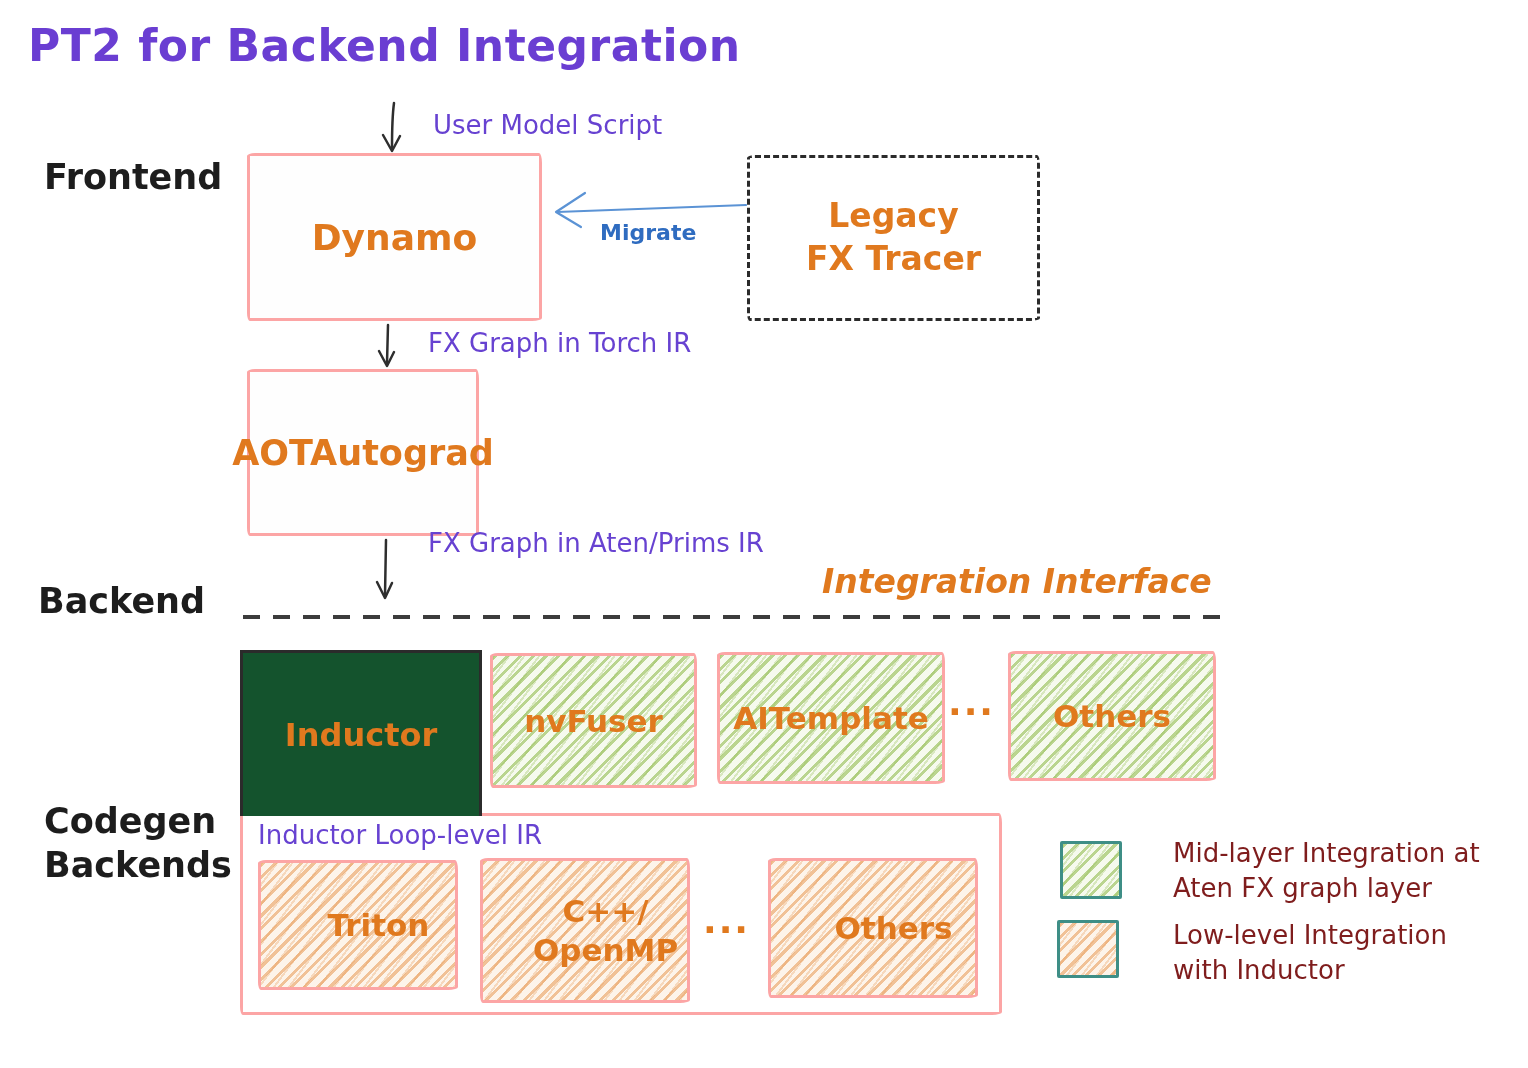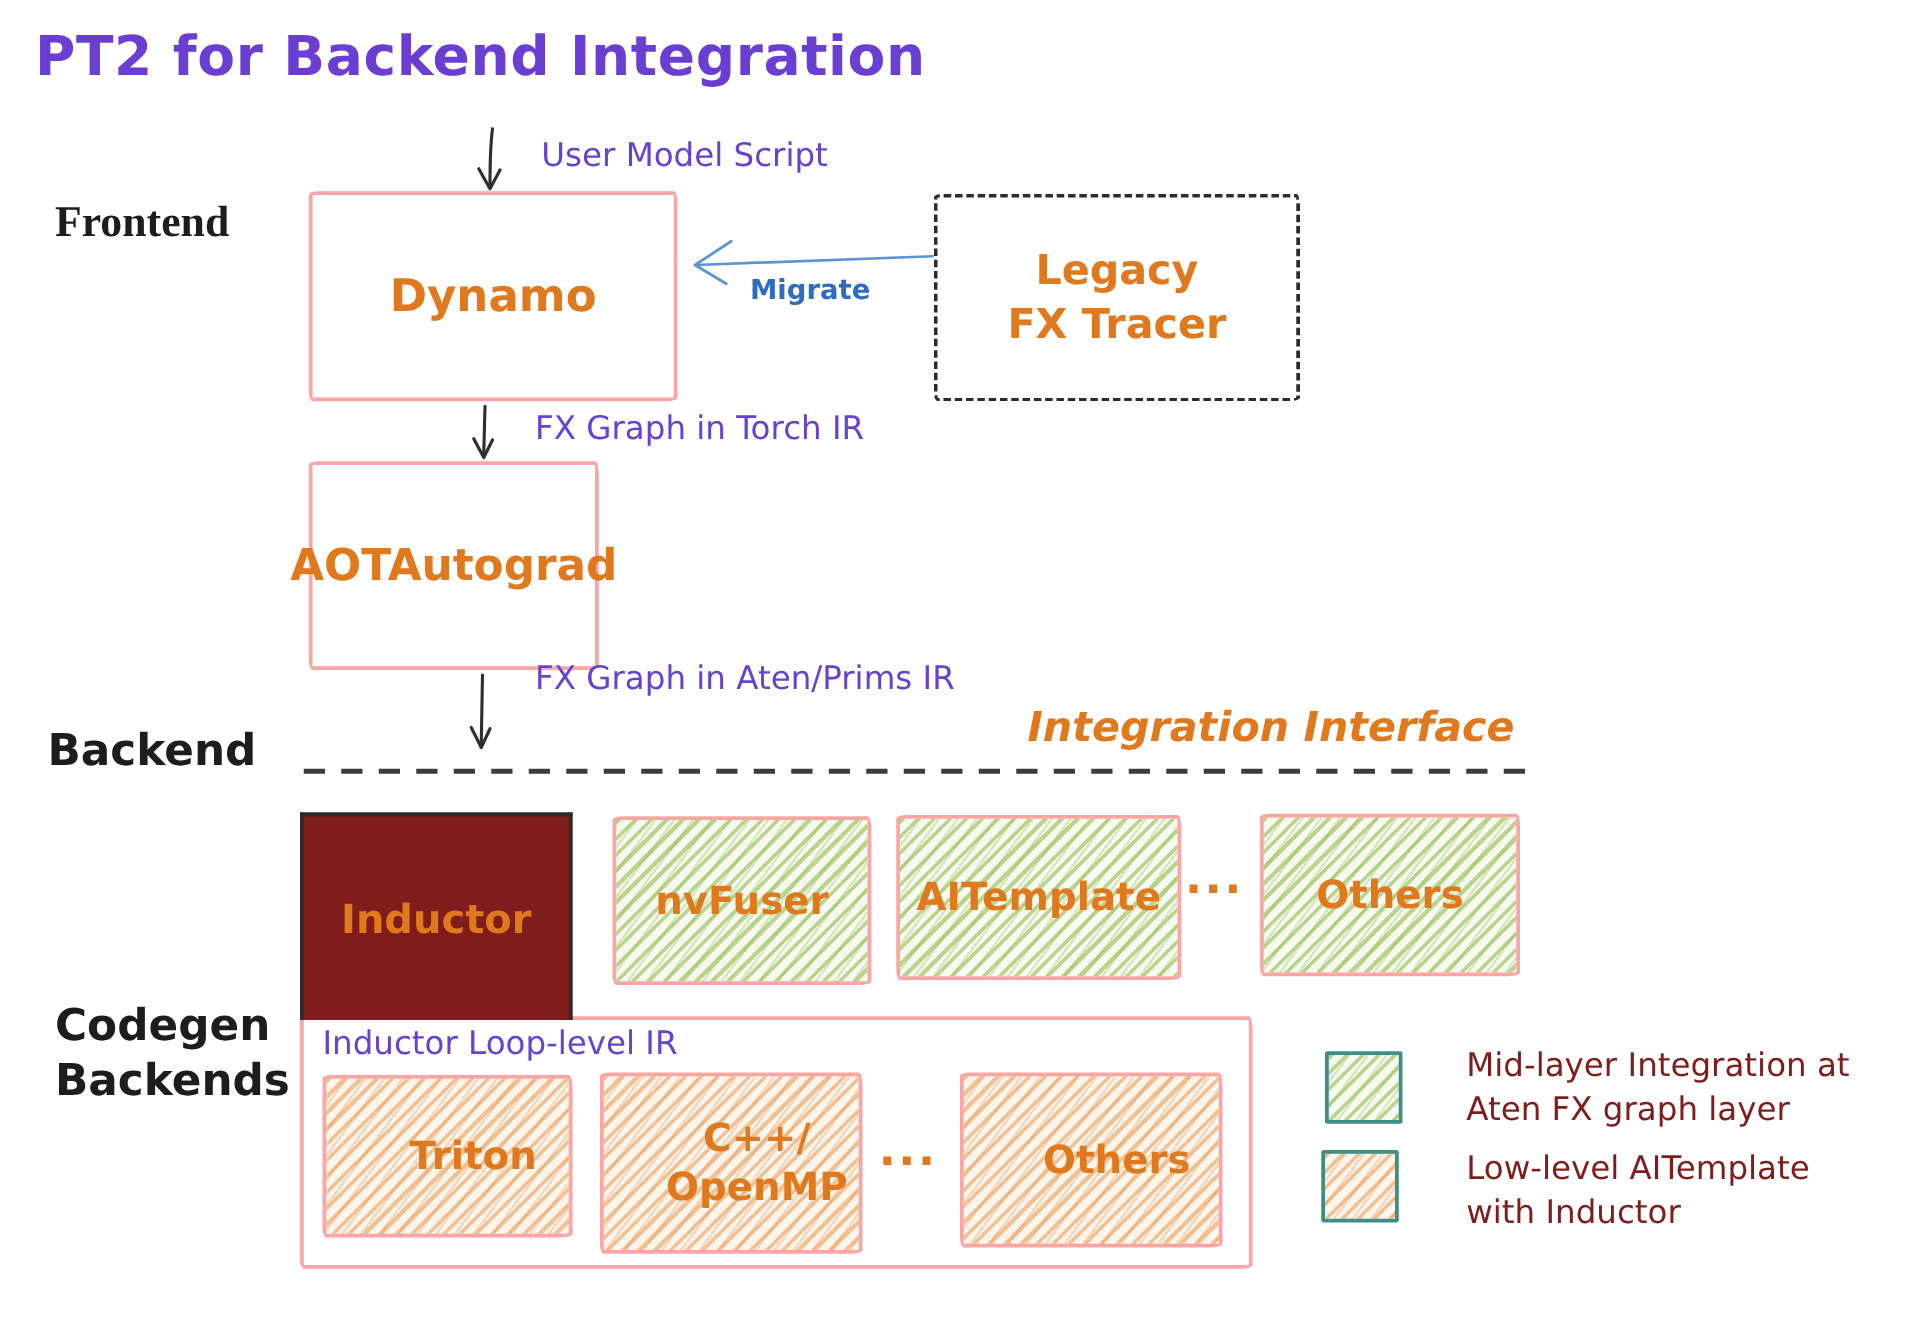--- a/index.html
+++ b/index.html
@@ -31,21 +31,21 @@
          border-radius:8px 3px 10px 3px / 3px 10px 3px 8px; }
   .box-label { color:#e0791e; font-weight:bold; }
 
   .dynamo { left:247px; top:153px; width:295px; height:168px; background:#fefefe; }
   .dynamo .box-label { font-size:36px; }
   .legacy { left:747px; top:155px; width:293px; height:166px; border:3px dashed #2b2b2b; background:transparent; }
   .legacy .box-label { font-size:33px; line-height:1.3; }
   .aot { left:247px; top:369px; width:232px; height:167px; background:#fefefe; }
   .aot .box-label { font-size:35px; }
 
-  .inductor-tab { left:240px; top:650px; width:218px; height:166px; background:#7f1d1d;
+  .inductor-tab { left:240px; top:650px; width:242px; height:166px; background:#14532d;
                   border:3px solid #2b2b2b; border-bottom:none; border-radius:0; z-index:3; }
   .inductor-tab .box-label { font-size:32px; }
   .big-box { left:240px; top:813px; width:762px; height:202px; background:#ffffff; z-index:1; }
 
   .green-hatch {
     background-color:#f6faee;
     background-image:
       repeating-linear-gradient(135deg, rgba(146,188,80,0.60) 0 3px, rgba(0,0,0,0) 3px 9px),
       repeating-linear-gradient(127deg, rgba(146,188,80,0.30) 0 2px, rgba(0,0,0,0) 2px 12px);
   }
@@ -60,21 +60,21 @@
   .nvfuser   { left:490px;  top:653px; width:207px; height:135px; z-index:2; }
   .aitemplate{ left:717px;  top:652px; width:228px; height:132px; z-index:2; }
   .others-g  { left:1008px; top:651px; width:208px; height:130px; z-index:2; }
   .nvfuser .box-label, .aitemplate .box-label, .others-g .box-label { font-size:31px; }
 
   .triton   { left:258px; top:860px; width:200px; height:130px; z-index:2; }
   .cpp      { left:480px; top:858px; width:210px; height:145px; z-index:2; }
   .others-o { left:768px; top:858px; width:210px; height:140px; z-index:2; }
   .triton .box-label, .cpp .box-label, .others-o .box-label { font-size:31px; line-height:1.25; }
 
-  .frontend-label { left:44px; top:156px;font-family:Liberation Serif, serif; }
+  .frontend-label { left:44px; top:156px; }
   .backend-label  { left:38px; top:580px; }
   .codegen-label  { left:44px; top:800px; }
   .user-script    { left:433px; top:110px; }
   .fx-torch       { left:428px; top:328px; }
   .fx-aten        { left:428px; top:528px; }
   .migrate-label  { left:600px; top:220px; }
   .integration-label { left:822px; top:562px; }
   .inductor-ir    { left:258px; top:820px; z-index:2;text-align:right; }
   .mid-ellipsis   { left:948px; top:682px; z-index:2; }
   .low-ellipsis   { left:703px; top:900px; z-index:2; }
@@ -160,16 +160,16 @@
   </div>
   <div class="abs ellipsis low-ellipsis">...</div>
   <div class="box orange-hatch others-o">
     <span class="box-label">Others</span>
   </div>
 
   <div class="legend-swatch green-hatch lg-green"></div>
   <div class="abs teal-note pre lt-mid">Mid-layer Integration at
 Aten FX graph layer</div>
   <div class="legend-swatch orange-hatch lg-orange"></div>
-  <div class="abs teal-note pre lt-low">Low-level AITemplate
+  <div class="abs teal-note pre lt-low">Low-level Integration
 with Inductor</div>
 
 </div>
 
 </body></html>

